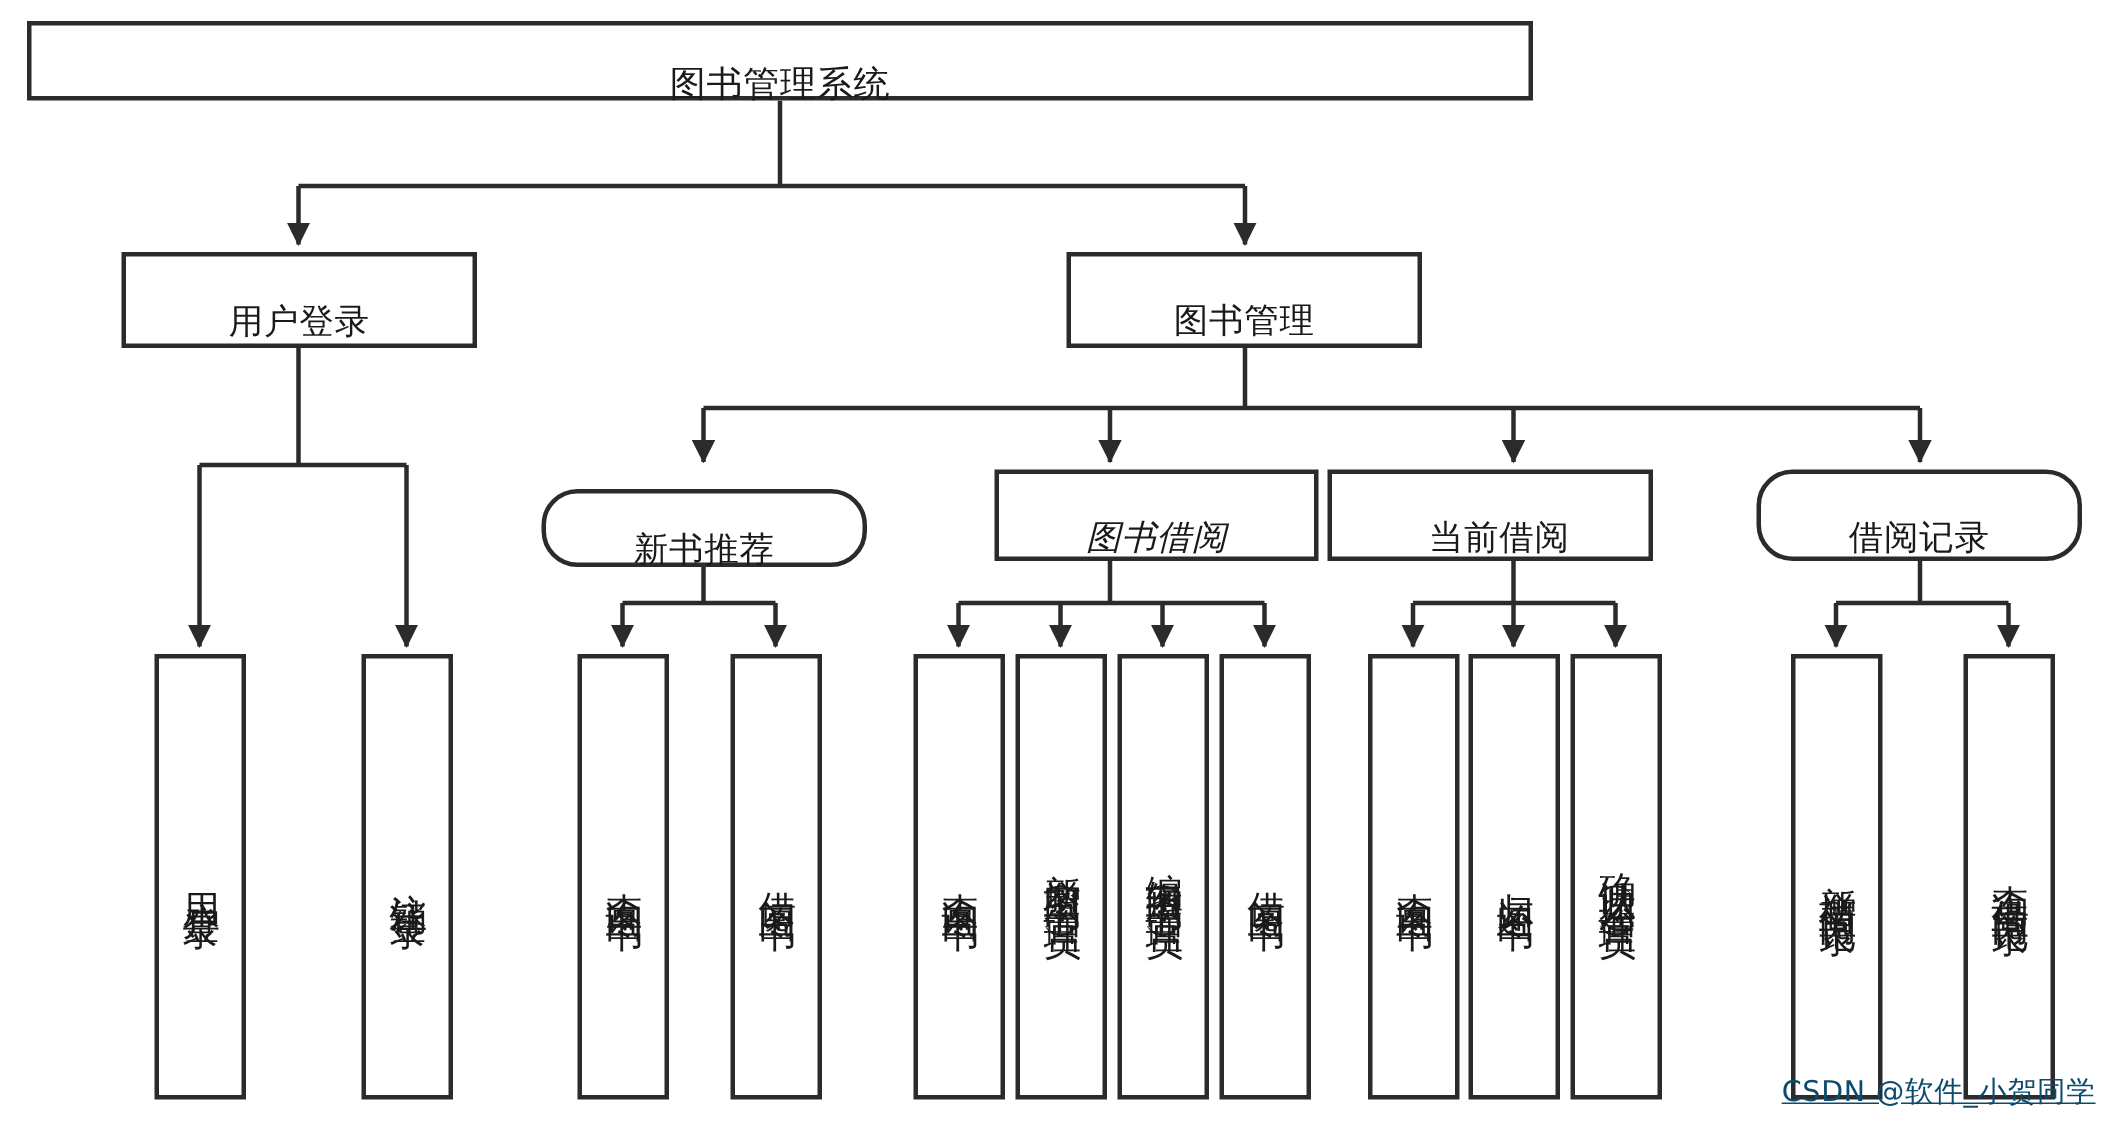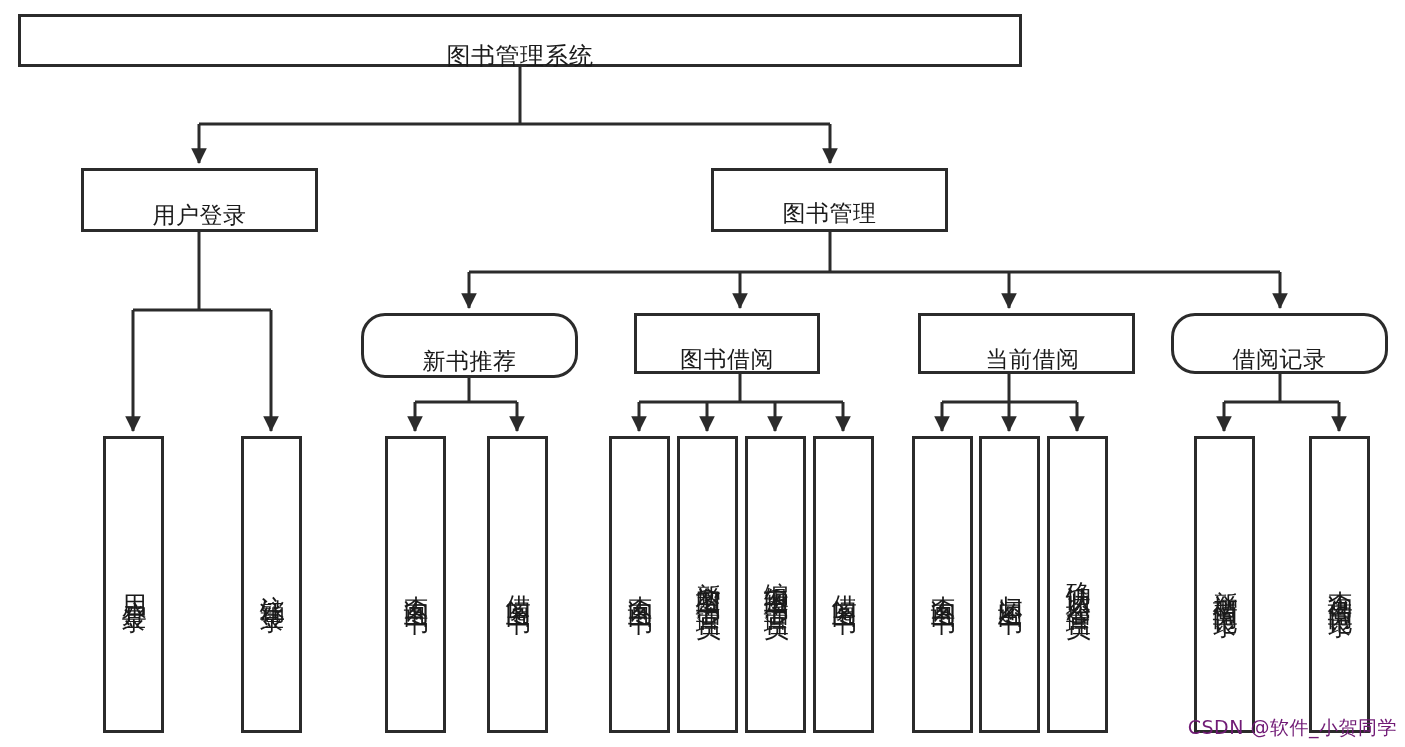--- a/index.html
+++ b/index.html
@@ -64,24 +64,25 @@
     line-height: 1.05;
     letter-spacing: 5px;
     white-space: nowrap;
     max-height: 100%;
   }
   .watermark {
     position: absolute;
     right: 8px;
     bottom: 6px;
     font-size: 19px;
-    color: #701a75;
+    color: #0c4a6e;
     letter-spacing: 0.5px;
     z-index: 5;
     white-space: nowrap;
+    text-decoration: underline;
   }
 </style>
 </head>
 <body>
 
 <div id="canvas">
 
   <svg id="edges" viewBox="0 0 1405 747" width="1405" height="747" xmlns="http://www.w3.org/2000/svg">
     <defs>
       <marker id="arrow" viewBox="0 0 10 10" refX="9.4" refY="5" markerWidth="5.2" markerHeight="5.2" orient="auto-start-reverse">
@@ -136,27 +137,27 @@
     <span class="node-label">图书管理系统</span>
   </div>
 
   <div class="node horiz" style="left:81px; top:168px; width:237px; height:64px;">
     <span class="node-label">用户登录</span>
   </div>
   <div class="node horiz" style="left:711px; top:168px; width:237px; height:64px;font-family:Liberation Mono, monospace;">
     <span class="node-label">图书管理</span>
   </div>
 
-  <div class="node horiz" style="left:361px; top:313px; width:217px; height:65px;border-radius:24px;">
+  <div class="node horiz" style="left:361px; top:326px; width:217px; height:52px;border-radius:24px;">
     <span class="node-label">新书推荐</span>
   </div>
-  <div class="node horiz" style="left:634px; top:313px; width:186px; height:61px;">
+  <div class="node horiz" style="left:663px; top:313px; width:216px; height:61px;font-style:italic;">
     <span class="node-label">图书借阅</span>
   </div>
-  <div class="node horiz" style="left:918px; top:313px; width:217px; height:61px;padding-left:12px;">
+  <div class="node horiz" style="left:885px; top:313px; width:217px; height:61px;padding-left:12px;">
     <span class="node-label">当前借阅</span>
   </div>
   <div class="node horiz" style="left:1171px; top:313px; width:217px; height:61px;border-radius:24px;">
     <span class="node-label">借阅记录</span>
   </div>
 
   <div class="node vert" style="left:103px; top:436px; width:61px; height:297px;">
     <span class="node-label">用户登录</span>
   </div>
   <div class="node vert" style="left:241px; top:436px; width:61px; height:297px;">

